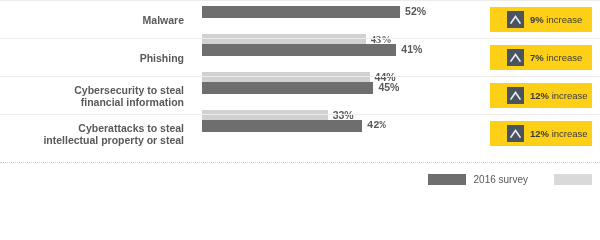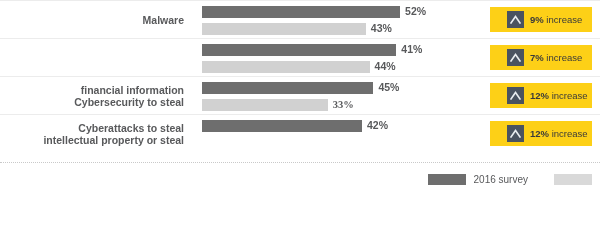--- a/index.html
+++ b/index.html
@@ -62,21 +62,21 @@
   .bars {
     position: absolute;
     left: 202px;
     top: 5px;
     width: 285px;
     height: 29px;
   }
   .bar-line {
     position: relative;
     height: 12px;
-    margin-bottom: 5px;
+    margin-bottom: 16px;
   }
   .bar {
     position: absolute;
     left: 0;
     top: 0;
     height: 12px;
   }
   .bar.s2016 { background: #6e6e6e; }
   .bar.s2015 { background: #d1d1d1; }
   .bar-val {
@@ -172,33 +172,38 @@
             <span>Malware</span>
           </div>
         </div>
         <div class="bars">
           <div class="bar-line">
             <div class="bar s2016" style="width: 198.1px;"></div>
             <div class="bar-val" style="left: 203.1px;">52%</div>
           </div>
           <div class="bar-line">
             <div class="bar s2015" style="width: 163.8px;"></div>
-            <div class="bar-val" style="left: 168.8px;">43%</div>
+            <div class="bar-val" style="left: 168.8px; font-family: Liberation Serif, serif;">43%</div>
           </div>
         </div>
         <div class="badge">
           <div class="badge-icon">
             <svg width="11" height="9" viewBox="0 0 11 9">
               <path d="M1 8 L5.5 1.5 L10 8" fill="none" stroke="#e8ecef" stroke-width="1.6" stroke-linecap="square"></path>
             </svg>
           </div>
           <div class="badge-text"><b>9%</b><span> increase</span></div>
         </div>
       </div>
       <div class="row">
+        <div class="cat-label">
+          <div>
+            <span>Phishing</span>
+          </div>
+        </div>
         <div class="bars">
           <div class="bar-line">
             <div class="bar s2016" style="width: 194.3px;"></div>
             <div class="bar-val" style="left: 199.3px;">41%</div>
           </div>
           <div class="bar-line">
             <div class="bar s2015" style="width: 167.6px;"></div>
             <div class="bar-val" style="left: 172.6px;">44%</div>
           </div>
         </div>
@@ -207,32 +212,32 @@
             <svg width="11" height="9" viewBox="0 0 11 9">
               <path d="M1 8 L5.5 1.5 L10 8" fill="none" stroke="#e8ecef" stroke-width="1.6" stroke-linecap="square"></path>
             </svg>
           </div>
           <div class="badge-text"><b>7%</b><span> increase</span></div>
         </div>
       </div>
       <div class="row">
         <div class="cat-label">
           <div>
+            <span>Cybersecurity to steal</span>
             <span>financial information</span>
-            <span>Cybersecurity to steal</span>
           </div>
         </div>
         <div class="bars">
           <div class="bar-line">
             <div class="bar s2016" style="width: 171.4px;"></div>
             <div class="bar-val" style="left: 176.4px;">45%</div>
           </div>
           <div class="bar-line">
             <div class="bar s2015" style="width: 125.7px;"></div>
-            <div class="bar-val" style="left: 130.7px; font-family: Liberation Serif, serif;">33%</div>
+            <div class="bar-val" style="left: 130.7px;">33%</div>
           </div>
         </div>
         <div class="badge">
           <div class="badge-icon">
             <svg width="11" height="9" viewBox="0 0 11 9">
               <path d="M1 8 L5.5 1.5 L10 8" fill="none" stroke="#e8ecef" stroke-width="1.6" stroke-linecap="square"></path>
             </svg>
           </div>
           <div class="badge-text"><b>12%</b><span> increase</span></div>
         </div>
@@ -240,21 +245,21 @@
       <div class="row">
         <div class="cat-label">
           <div>
             <span>Cyberattacks to steal</span>
             <span>intellectual property or steal</span>
           </div>
         </div>
         <div class="bars">
           <div class="bar-line">
             <div class="bar s2016" style="width: 160px;"></div>
-            <div class="bar-val" style="left: 165px;">42%</div>
+            <div class="bar-val" style="left: 165px; font-family: Liberation Mono, monospace;">42%</div>
           </div>
         </div>
         <div class="badge">
           <div class="badge-icon">
             <svg width="11" height="9" viewBox="0 0 11 9">
               <path d="M1 8 L5.5 1.5 L10 8" fill="none" stroke="#e8ecef" stroke-width="1.6" stroke-linecap="square"></path>
             </svg>
           </div>
           <div class="badge-text"><b>12%</b><span> increase</span></div>
         </div>

